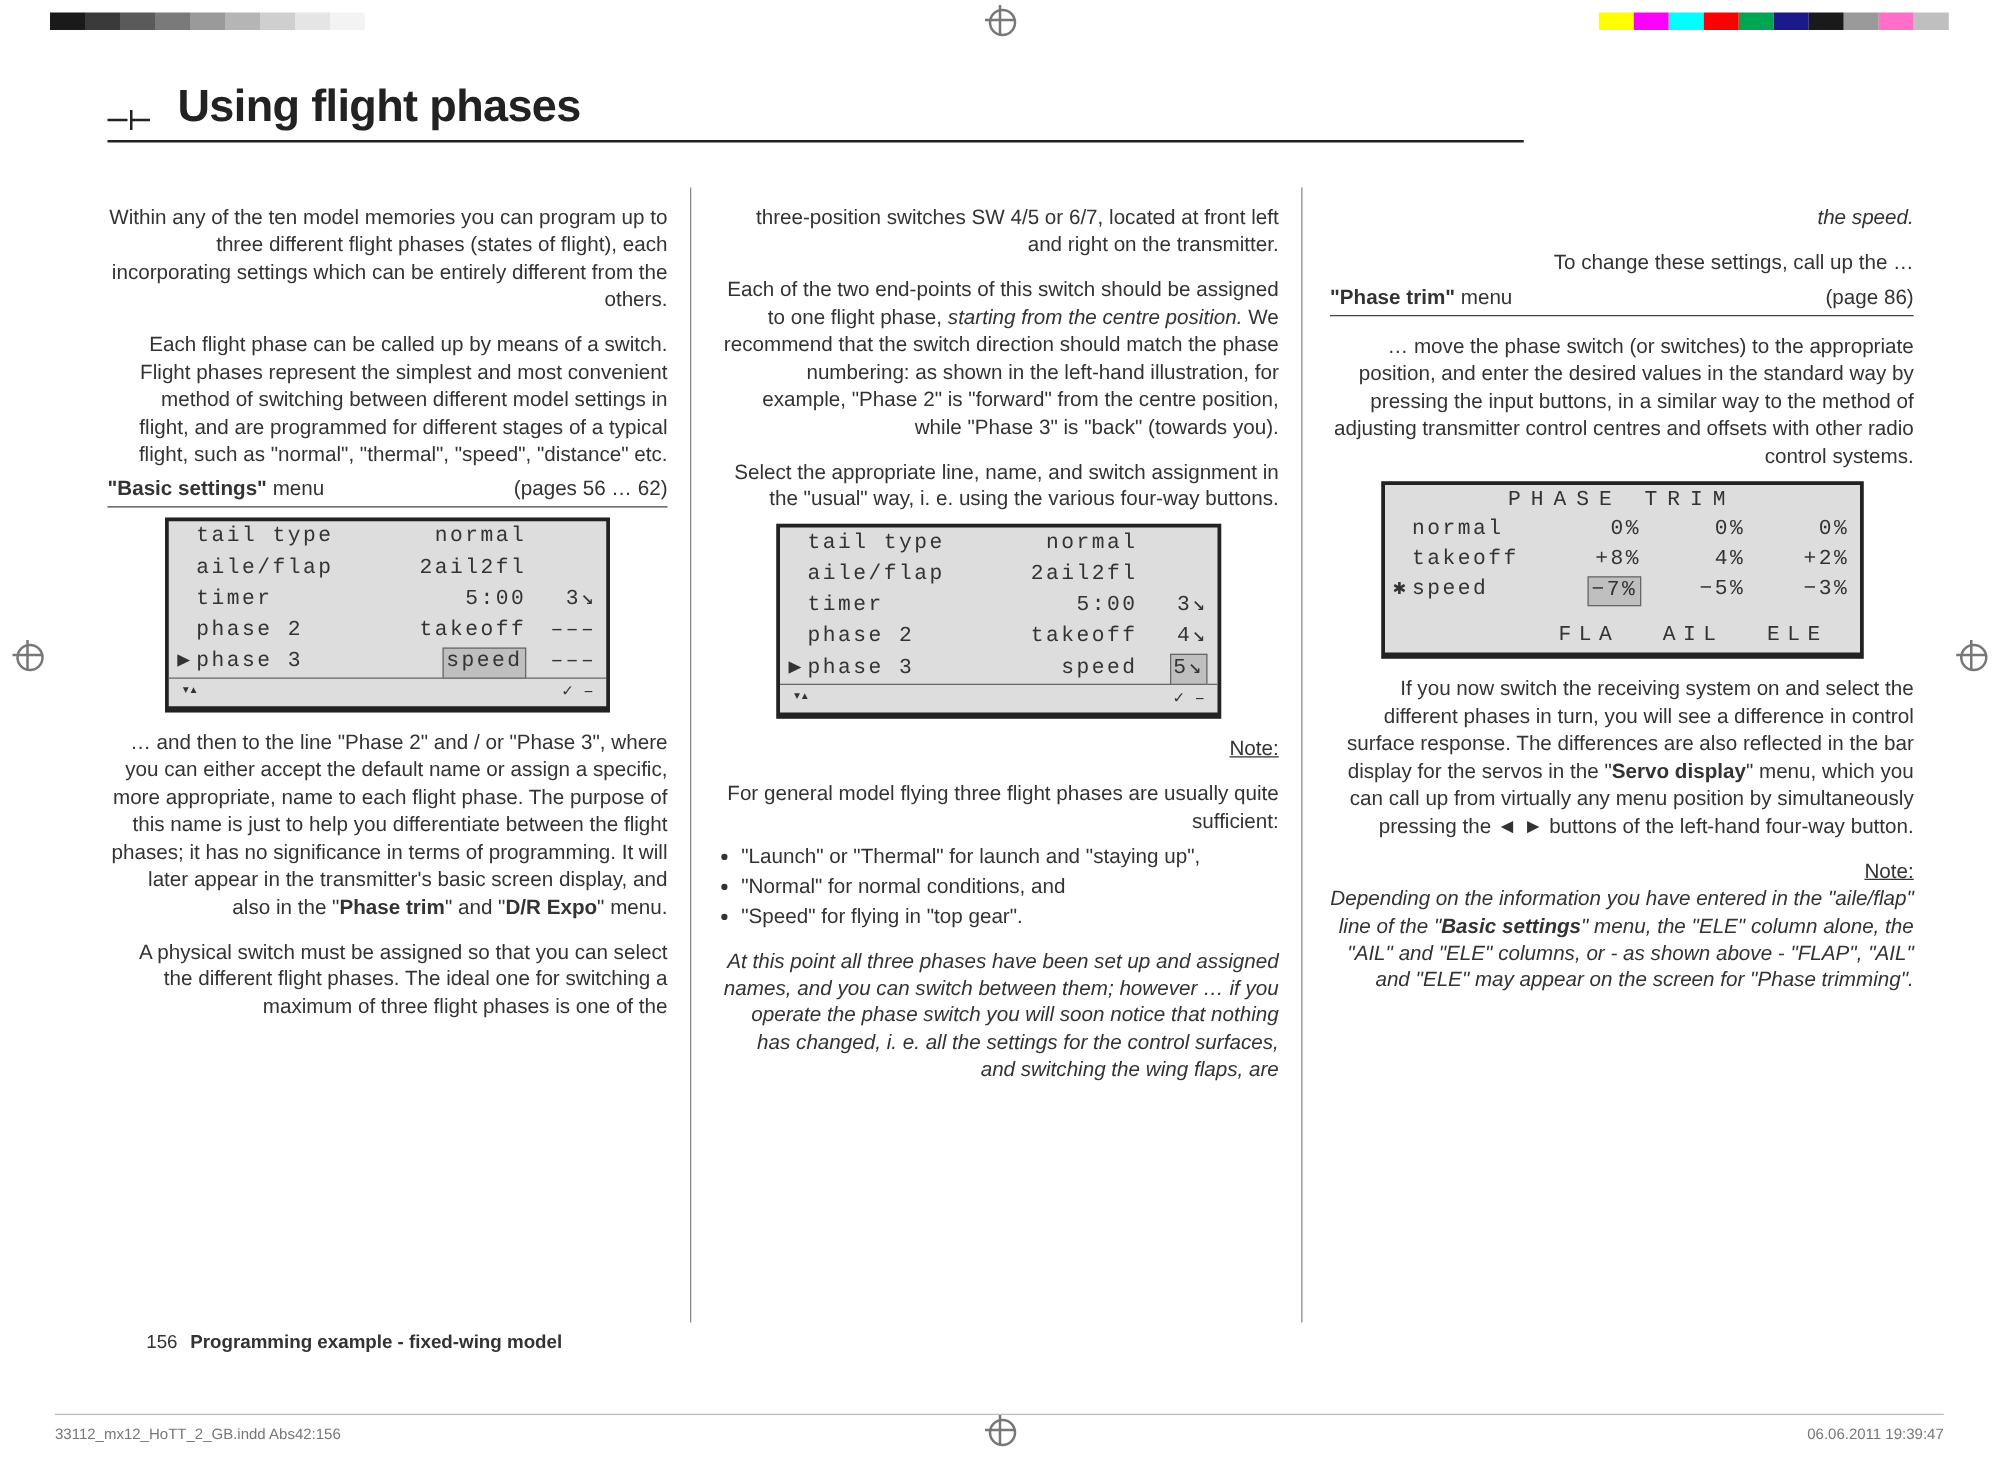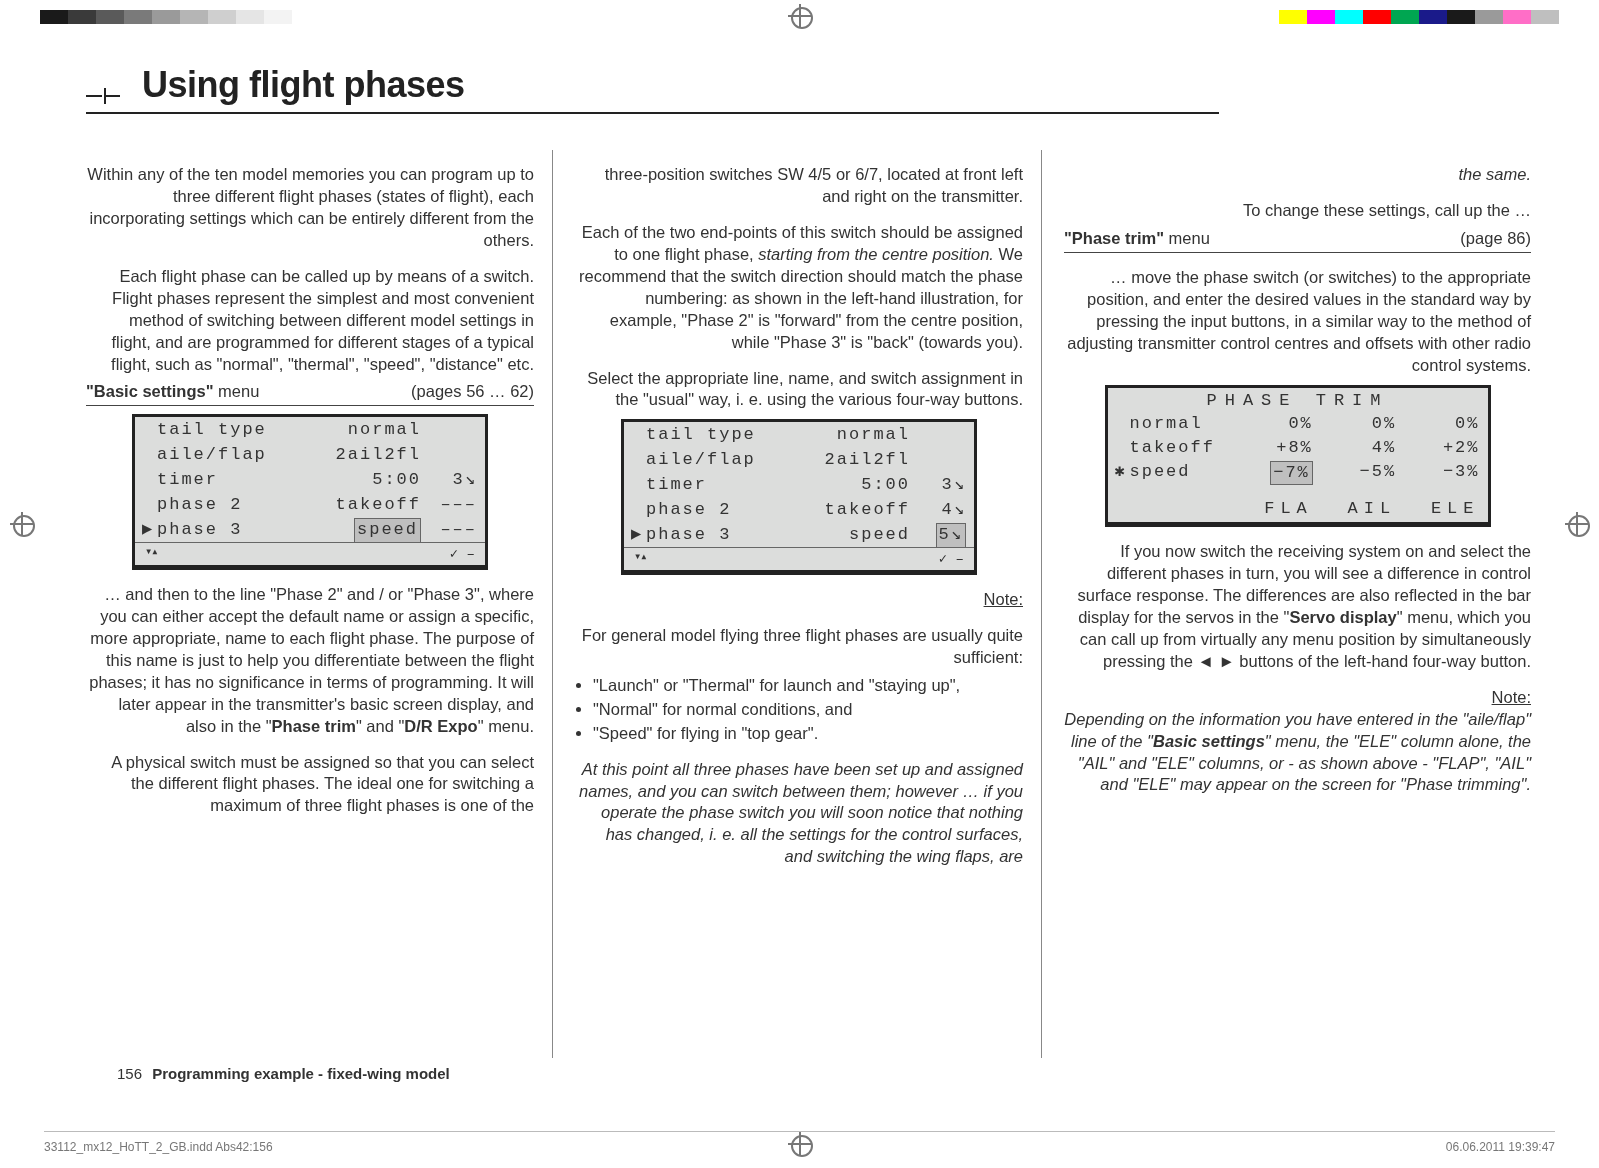--- a/index.html
+++ b/index.html
@@ -156,21 +156,21 @@
     height: 22px;
   }
   .lcd.trim .trow span { text-align: right; }
   .lcd.trim .trow .pt { text-align:center; }
   .lcd.trim .trow .nm { text-align: left; }
   .lcd.trim .ftr {
     display: grid;
     grid-template-columns: 118px 1fr 1fr 1fr;
     padding: 14px 8px 2px 4px;
     letter-spacing: 6px;
-    text-align: right;
+    text-align: center;
   }
 
   .note-label { text-decoration: underline; }
   .ital { font-style: italic; }
 
   
   .pagefoot {
     position: absolute;
     left: 86px;
     bottom: 86px;
@@ -357,21 +357,21 @@
       <ul class="bullets" id="bullets2">
           <li>"Launch" or "Thermal" for launch and "staying up",</li>
           <li>"Normal" for normal conditions, and</li>
           <li>"Speed" for flying in "top gear".</li>
         </ul>
 
       <p class="ital">At this point all three phases have been set up and assigned names, and you can switch between them; however … if you operate the phase switch you will soon notice that nothing has changed, i. e. all the settings for the control surfaces, and switching the wing flaps, are</p>
     </div>
 
     <div class="col">
-      <p class="ital">the same.</p>
+      <p class="ital">the speed.</p>
       <p>To change these settings, call up the …</p>
 
       <div class="menu-ref">
         <span class="left">
           <span class="b">"Phase trim"</span><span> menu</span>
         </span>
         <span class="right">(page 86)</span>
       </div>
 
       <p>… move the phase switch (or switches) to the appropriate position, and enter the desired values in the standard way by pressing the input buttons, in a similar way to the method of adjusting transmitter control centres and offsets with other radio control systems.</p>

